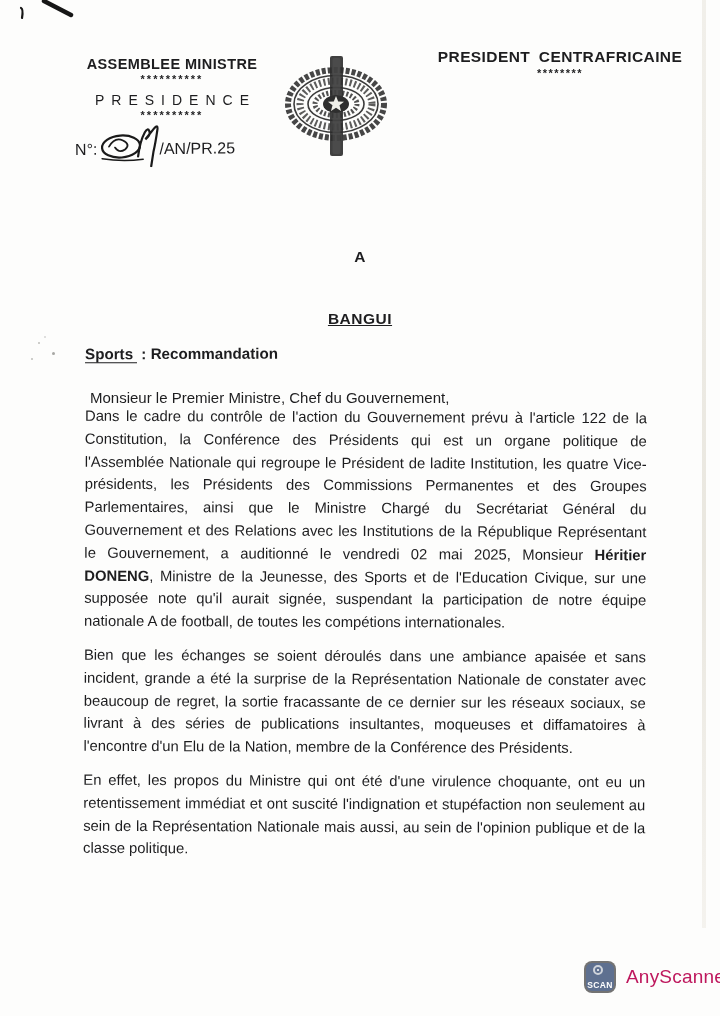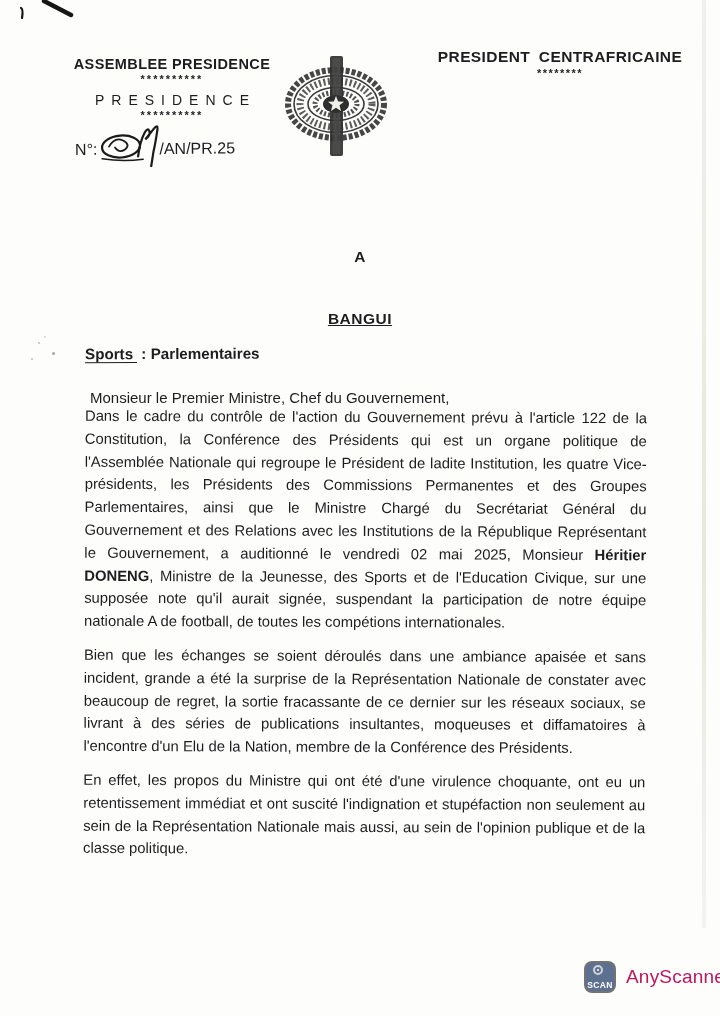--- a/index.html
+++ b/index.html
@@ -82,21 +82,21 @@
   <svg class="pen-mark-svg" width="240" height="60" viewBox="0 0 240 60">
     <path d="M44,1 L71,15" stroke="#161616" stroke-width="4.5" stroke-linecap="round" fill="none"></path>
     <path d="M21,8 q2.5,1 1,10" stroke="#161616" stroke-width="2.2" stroke-linecap="round" fill="none"></path>
   </svg>
   <div class="speck" style="left:38px; top:342px; width:2px; height:2px;"></div>
   <div class="speck" style="left:52px; top:352px; width:3px; height:3px; opacity:.75;"></div>
   <div class="speck" style="left:31px; top:358px; width:2px; height:2px;"></div>
   <div class="speck" style="left:44px; top:336px; width:2px; height:2px; opacity:.35;"></div>
 
   <div class="head-left">
-    <div class="org-name">ASSEMBLEE PRESIDENCE</div>
+    <div class="org-name">ASSEMBLEE MINISTRE</div>
     <div class="stars">**********</div>
     <div class="presidence">PRESIDENCE</div>
     <div class="stars">**********</div>
     <div class="ref-line">
       <span>N°:</span><svg class="hand" width="66" height="42" viewBox="0 0 66 42">
         <g fill="none" stroke="#1a1a1a" stroke-linecap="round">
           <ellipse cx="22" cy="21" rx="19" ry="11" stroke-width="2.2" transform="rotate(-4 22 21)"></ellipse>
           <path d="M10,21 q6,-10 14,-6 q8,4 2,9 q-6,4 -10,-2" stroke-width="1.8"></path>
           <path d="M39,31 q2,-15 7,-24 q3,-5 4.5,-1 q1.5,4 -4,8 l9,-11 q4,-4.5 3,2 q-2,13 -4,21 l-2.5,15" stroke-width="2.2"></path>
           <path d="M3,33 q20,3.5 41,1" stroke-width="1.6"></path>
@@ -124,21 +124,21 @@
   <div class="head-right">
     <div class="country">PRESIDENT CENTRAFRICAINE</div>
     <div class="stars-sm">********</div>
   </div>
 
   <div class="title-block t2">A</div>
   <div class="title-block t4">BANGUI</div>
 
   <div class="subject">
     <span class="lbl">Sports</span>
-    <span>: Parlementaires</span>
+    <span>: Recommandation</span>
   </div>
 
   <div class="salutation">Monsieur le Premier Ministre, Chef du Gouvernement,</div>
 
   <div class="body-text">
     <p><span>Dans le cadre du contrôle de l'action du Gouvernement prévu à l'article 122 de la Constitution, la Conférence des Présidents qui est un organe politique de l'Assemblée Nationale qui regroupe le Président de ladite Institution, les quatre Vice-présidents, les Présidents des Commissions Permanentes et des Groupes Parlementaires, ainsi que le Ministre Chargé du Secrétariat Général du Gouvernement et des Relations avec les Institutions de la République Représentant le Gouvernement, a auditionné le vendredi 02 mai 2025, Monsieur </span><span class="b">Héritier DONENG</span><span>, Ministre de la Jeunesse, des Sports et de l'Education Civique, sur une supposée note qu'il aurait signée, suspendant la participation de notre équipe nationale A de football, de toutes les compétions internationales.</span></p>
     <p>Bien que les échanges se soient déroulés dans une ambiance apaisée et sans incident, grande a été la surprise de la Représentation Nationale de constater avec beaucoup de regret, la sortie fracassante de ce dernier sur les réseaux sociaux, se livrant à des séries de publications insultantes, moqueuses et diffamatoires à l'encontre d'un Elu de la Nation, membre de la Conférence des Présidents.</p>
     <p>En effet, les propos du Ministre qui ont été d'une virulence choquante, ont eu un retentissement immédiat et ont suscité l'indignation et stupéfaction non seulement au sein de la Représentation Nationale mais aussi, au sein de l'opinion publique et de la classe politique.</p>
   </div>
 

